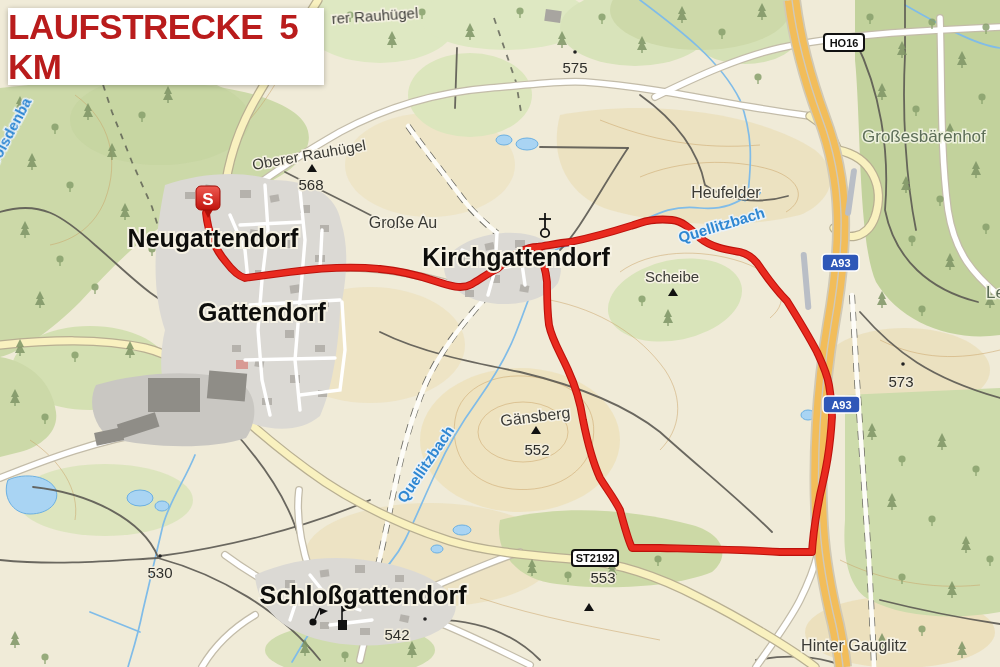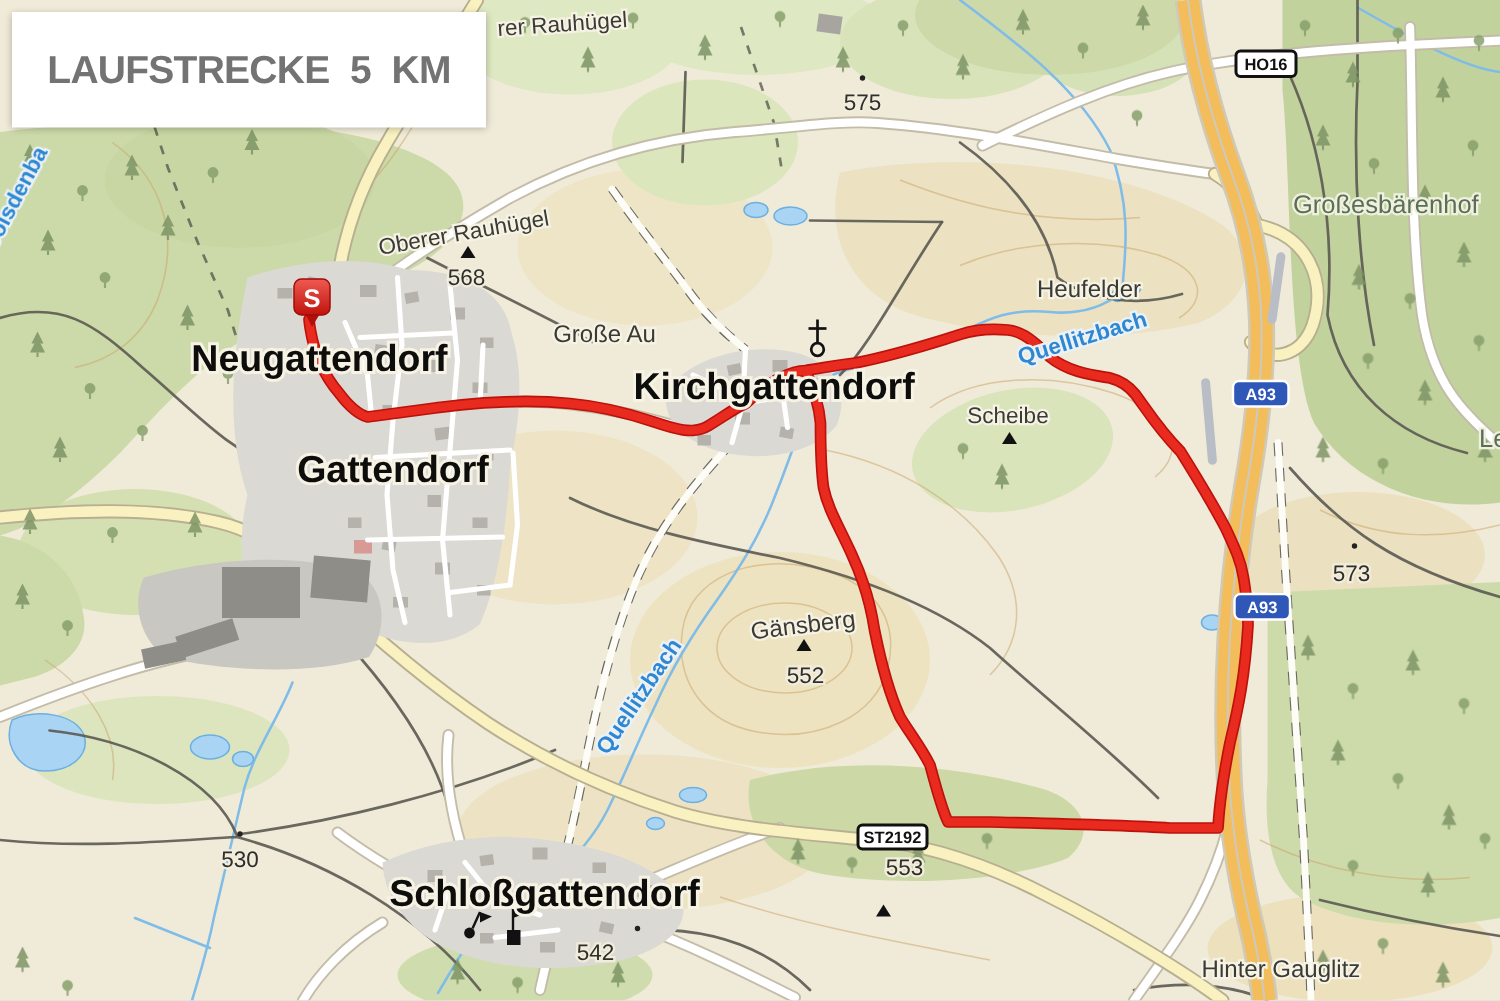--- a/index.html
+++ b/index.html
@@ -31,21 +31,21 @@
   .small{font-size:15px;}
   .greenlbl{font-size:17px;fill:#5d6e58;stroke:#eef1dd;stroke-width:3px;paint-order:stroke;}
   .water{font-size:15px;font-weight:700;fill:#2f87d2;stroke:#eaf2f8;stroke-width:3px;paint-order:stroke;}
   .elev{font-size:15px;fill:#2e2e2a;stroke:#f1ecdb;stroke-width:3px;paint-order:stroke;}
   .badge-txt{font-size:11px;font-weight:700;fill:#111;}
   .mw-badge-txt{font-size:11px;font-weight:700;fill:#fff;}
   .smark{font-size:17px;font-weight:700;fill:#fff;}
   
   #titlebox{position:absolute;left:8px;top:8px;width:316px;height:77px;background:#ffffff;
             box-shadow:0 1px 5px rgba(0,0,0,.28);display:flex;align-items:center;justify-content:center;}
-  #titlebox span{font-size:26px;font-weight:700;letter-spacing:-.5px;word-spacing:7px;color:#737373;
+  #titlebox span{font-size:35px;font-weight:700;letter-spacing:-.5px;word-spacing:7px;color:#b91c1c;
                  font-family:"Liberation Sans",sans-serif;}
 </style>
 </head>
 <body>
 
 <div id="stage">
 <svg width="1000" height="667" viewBox="0 0 1000 667">
 
   <defs>
     <g id="tc">

